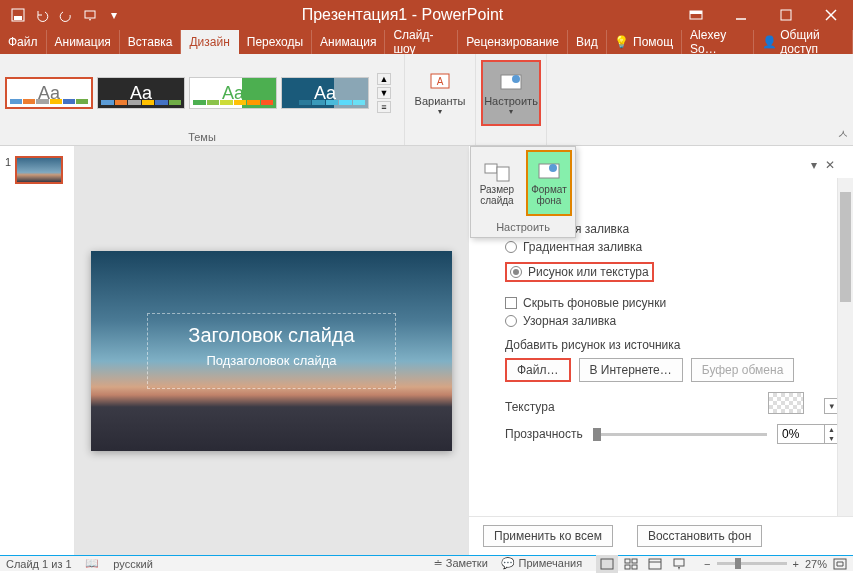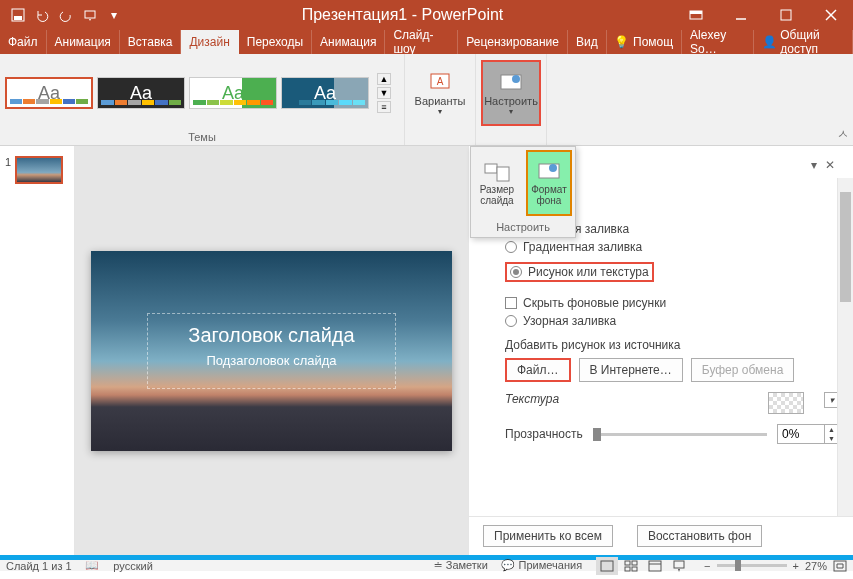--- a/index.html
+++ b/index.html
@@ -63,35 +63,35 @@
 .radio-row { display: flex; align-items: center; gap: 6px; margin: 4px 0; font-size: 12px; color: #444; }
 .radio-row.boxed { border: 2px solid #e74c3c; padding: 1px 3px; display: inline-flex; }
 .radio { width: 12px; height: 12px; border: 1px solid #888; border-radius: 50%; display: inline-flex; align-items: center; justify-content: center; }
 .radio.checked::after { content: ""; width: 6px; height: 6px; background: #888; border-radius: 50%; }
 .chk { width: 12px; height: 12px; border: 1px solid #888; display: inline-block; }
 .field-label { font-size: 12px; color: #444; margin: 10px 0 6px 22px; }
 .btn-row { display: flex; gap: 8px; margin-left: 22px; flex-wrap: wrap; }
 .btn { border: 1px solid #adadad; background: #fdfdfd; padding: 3px 10px; font-size: 12px; color: #444; cursor: pointer; }
 .btn.disabled { color: #aaa; }
 .btn.boxed { border: 2px solid #e74c3c; }
-.row2 { display: flex; align-items: flex-start; margin: 10px 0 0 22px; gap: 20px; font-size: 12px; color: #444; font-style: italic; }
+.row2 { display: flex; align-items: flex-end; margin: 10px 0 0 22px; gap: 20px; font-size: 12px; color: #444; }
 .tex-pick { width: 36px; height: 22px; border: 1px solid #adadad; background: repeating-conic-gradient(#ddd 0 25%, #fff 0 50%) 0 0/8px 8px; margin-left: auto; }
 .slider-row { display: flex; align-items: center; margin: 10px 0 0 22px; gap: 10px; font-size: 12px; color: #444; }
 .slider { flex: 1; height: 3px; background: #c8c8c8; position: relative; }
 .slider::after { content: ""; position: absolute; left: 0; top: -5px; width: 8px; height: 13px; background: #888; }
 .spin { display: flex; align-items: center; border: 1px solid #adadad; }
 .spin input { width: 46px; border: none; padding: 2px 4px; font-size: 12px; text-align: left; }
 .spin-btns { display: flex; flex-direction: column; }
 .spin-btns span { width: 14px; height: 9px; border-left: 1px solid #adadad; font-size: 7px; text-align: center; line-height: 9px; cursor: pointer; }
 .pane-footer { border-top: 1px solid #e5e5e5; padding: 8px 14px; display: flex; gap: 24px; }
 .scrollbar { position: absolute; right: 0; top: 0; bottom: 0; width: 16px; background: #f1f1f1; border-left: 1px solid #e5e5e5; }
 .scrollbar-thumb { position: absolute; top: 14px; left: 2px; right: 2px; height: 110px; background: #c1c1c1; }
 
 
-.statusbar { height: 16px; background: #f3f3f3; border-top: 5px solid #0ea5e9; display: flex; align-items: center; font-size: 11px; color: #555; padding: 0 6px; gap: 14px; }
+.statusbar { height: 16px; background: #f3f3f3; border-top: 1px solid #0ea5e9; display: flex; align-items: center; font-size: 11px; color: #555; padding: 0 6px; gap: 14px; }
 .statusbar .sep { flex: 1; }
 .view-btns { display: flex; gap: 2px; }
 .view-btn { width: 22px; height: 18px; border: 1px solid transparent; display: flex; align-items: center; justify-content: center; cursor: pointer; }
 .view-btn.active { background: #ddd; }
 .zoom { display: flex; align-items: center; gap: 6px; }
 .zoom-bar { width: 70px; height: 3px; background: #c8c8c8; position: relative; }
 .zoom-bar::after { content: ""; position: absolute; left: 26%; top: -4px; width: 6px; height: 11px; background: #888; }
 
 svg { display: block; }
 </style>

